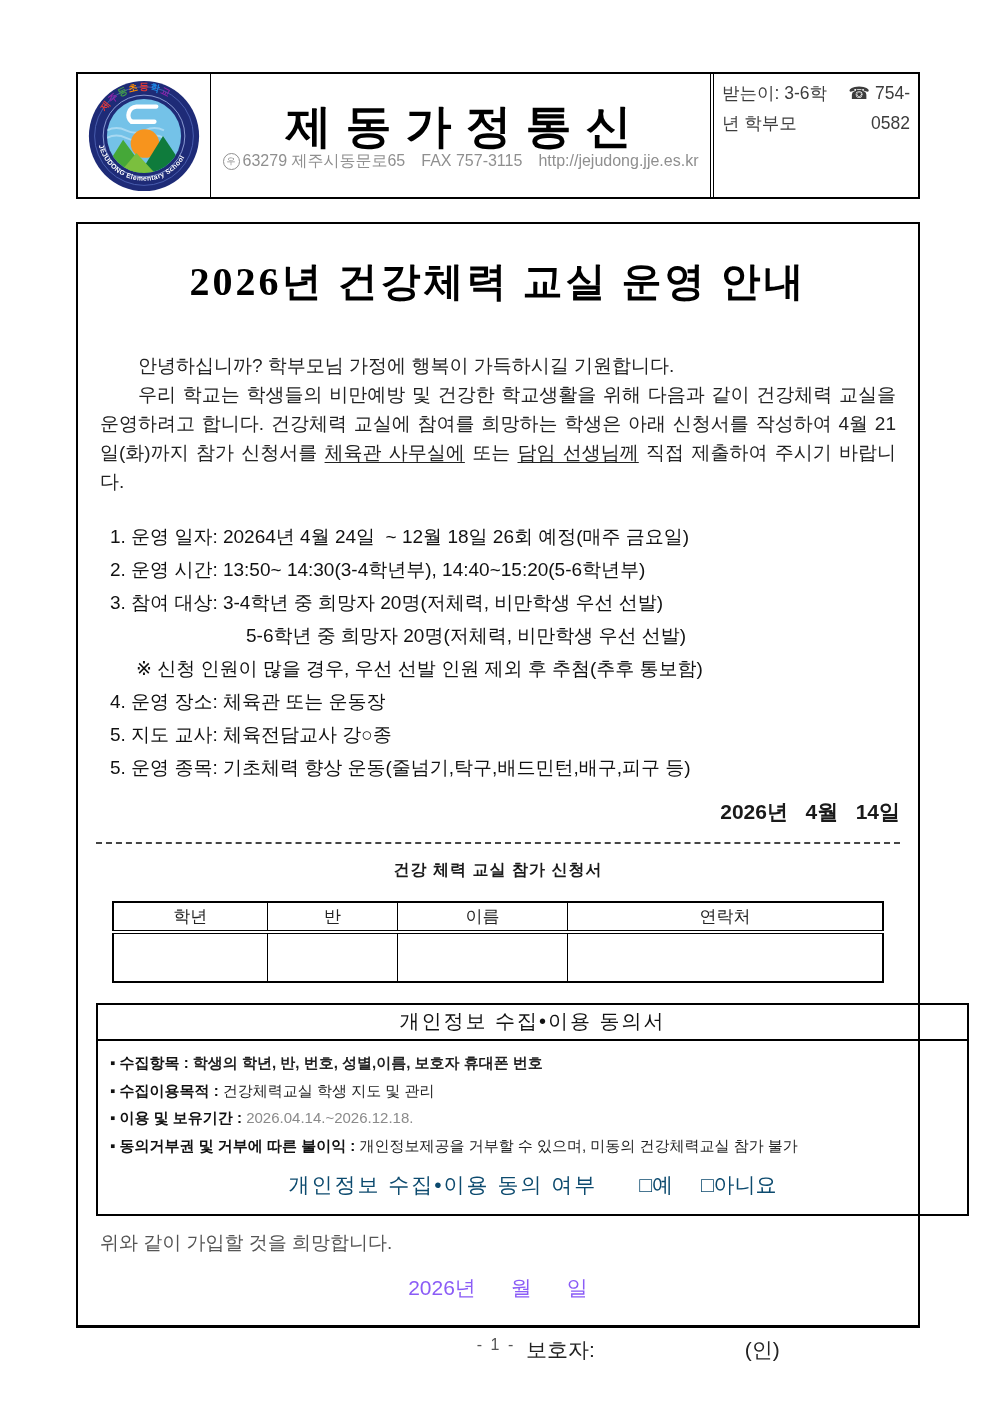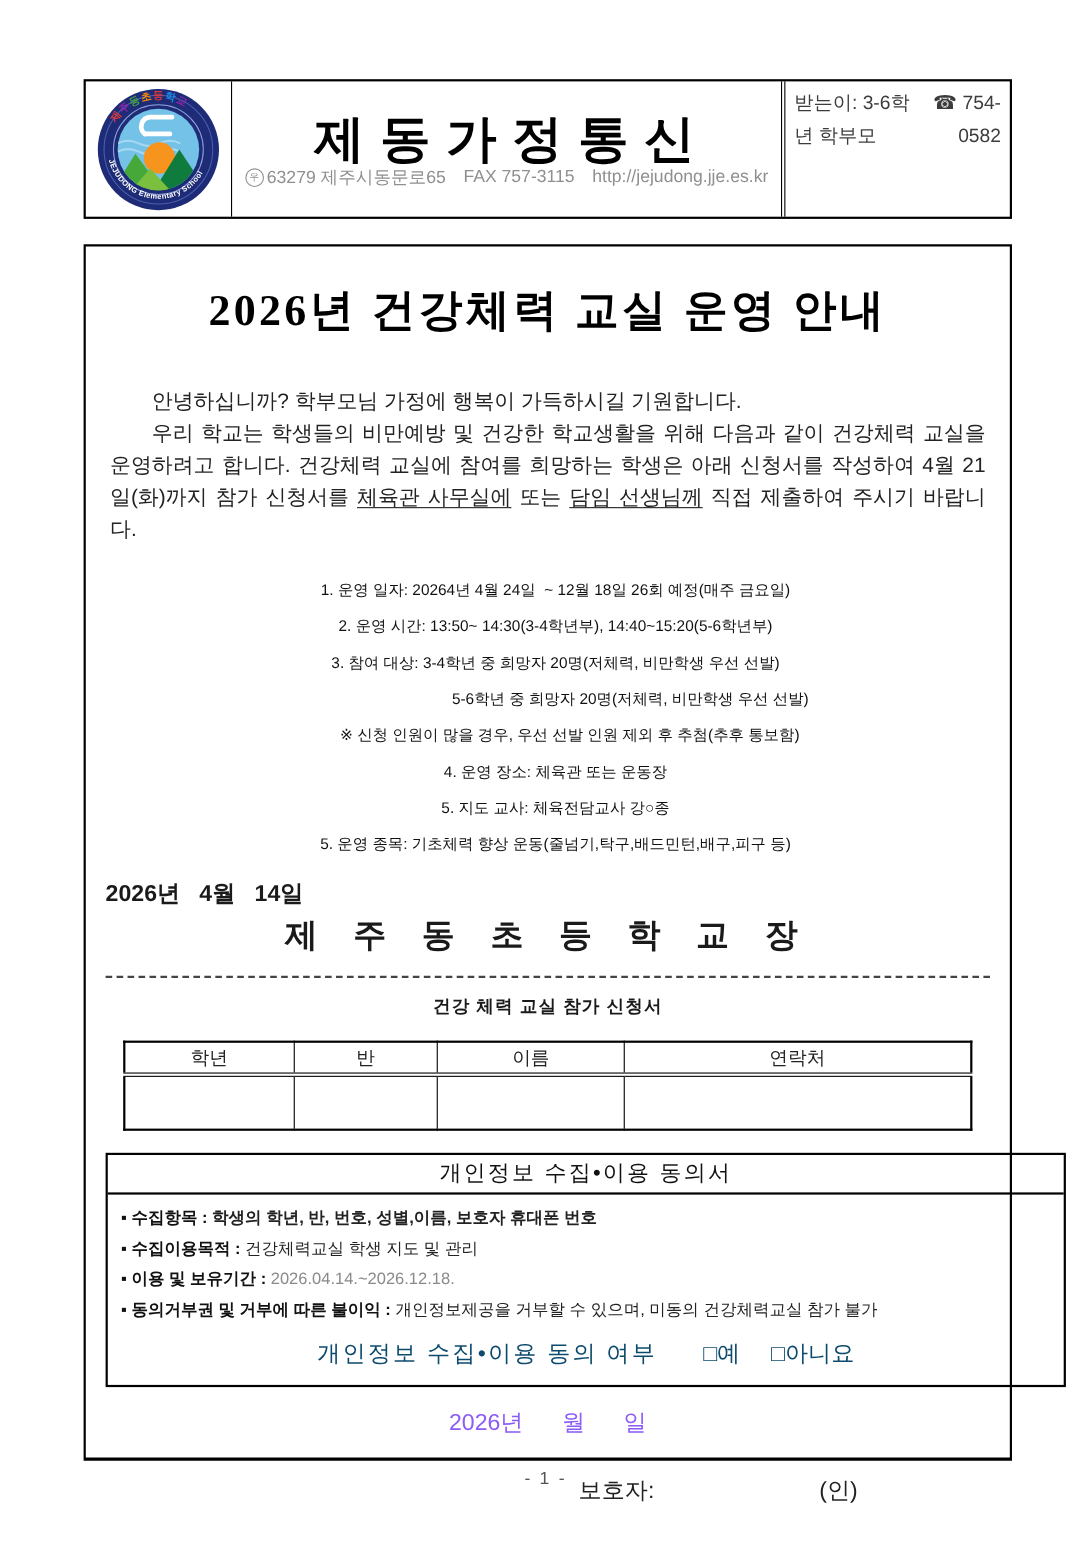--- a/index.html
+++ b/index.html
@@ -29,26 +29,26 @@
   .doc{position:absolute;left:76px;top:222px;width:844px;height:1106px;
        border:2px solid #000;border-bottom-width:3px;box-sizing:border-box;
        padding:0 18px;background:#fff;}
   .doc-title{margin-top:30px;text-align:center;font-family:"Liberation Serif","DejaVu Serif",serif;
        font-weight:bold;font-size:40px;letter-spacing:3px;color:#000;}
   .para{font-size:19px;line-height:29px;text-align:justify;margin:0 4px;color:#222;}
   .greeting{margin-top:42px;text-indent:38px;}
   .body-p{margin-top:0;text-indent:38px;}
   .ul{text-decoration:underline;text-underline-offset:3px;}
 
-  .list{margin-top:24px;font-size:14px;line-height:33px;padding-left:14px;color:#111;text-align:center;}
+  .list{margin-top:24px;font-size:19px;line-height:33px;padding-left:14px;color:#111;}
   .list div{white-space:pre-wrap;}
   .li-sub{padding-left:136px;}
   .li-note{padding-left:26px;}
 
-  .sign-date{margin-top:14px;text-align:left;font-size:21px;font-weight:bold;white-space:pre;}
+  .sign-date{margin-top:14px;text-align:right;font-size:21px;font-weight:bold;white-space:pre;}
   .principal{margin-top:4px;text-align:center;font-size:30px;font-weight:bold;letter-spacing:12px;}
   .dashline{margin-top:16px;border:none;border-top:2px dashed #444;height:0;}
   .app-title{margin-top:16px;text-align:center;font-size:16px;font-weight:bold;letter-spacing:1px;}
 
   table.app{margin:20px auto 0;width:772px;border-collapse:collapse;border:2px solid #000;}
   table.app th{border:1px solid #000;border-bottom:4px double #000;height:25px;
        font-size:17px;font-weight:normal;color:#222;}
   table.app td{border:1px solid #000;height:45px;}
 
   .consent{margin:20px auto 0;width:873px;border:2px solid #000;box-sizing:border-box;}
@@ -138,21 +138,20 @@
       <div>2. 운영 시간: 13:50~ 14:30(3-4학년부), 14:40~15:20(5-6학년부)</div>
       <div>3. 참여 대상: 3-4학년 중 희망자 20명(저체력, 비만학생 우선 선발)</div>
       <div class="li-sub">5-6학년 중 희망자 20명(저체력, 비만학생 우선 선발)</div>
       <div class="li-note">※ 신청 인원이 많을 경우, 우선 선발 인원 제외 후 추첨(추후 통보함)</div>
       <div>4. 운영 장소: 체육관 또는 운동장</div>
       <div>5. 지도 교사: 체육전담교사 강○종</div>
       <div>5. 운영 종목: 기초체력 향상 운동(줄넘기,탁구,배드민턴,배구,피구 등)</div>
     </div>
 
     <div class="sign-date">2026년   4월   14일</div>
-    <div class="principal">제 주 동 초 등 학 교 장</div>
 
     <hr class="dashline">
 
     <div class="app-title">건강 체력 교실 참가 신청서</div>
 
     <table class="app">
       <colgroup>
           <col style="width:20%">
           <col style="width:17%">
           <col style="width:22%">
@@ -178,20 +177,21 @@
       <div class="consent-title">개인정보 수집•이용 동의서</div>
       <div class="consent-body">
         <div class="bullet"><span class="b-label">▪ 수집항목 : </span><span class="b-bold">학생의 학년, 반, 번호, 성별,이름, 보호자 휴대폰 번호</span></div>
         <div class="bullet"><span class="b-label">▪ 수집이용목적 : </span><span>건강체력교실 학생 지도 및 관리</span></div>
         <div class="bullet"><span class="b-label">▪ 이용 및 보유기간 : </span><span class="b-muted">2026.04.14.~2026.12.18.</span></div>
         <div class="bullet"><span class="b-label">▪ 동의거부권 및 거부에 따른 불이익 : </span><span>개인정보제공을 거부할 수 있으며, 미동의 건강체력교실 참가 불가</span></div>
       </div>
       <div class="agree-row"><span>개인정보 수집•이용 동의 여부</span><span class="chk">□예</span><span class="chk2">□아니요</span></div>
     </div>
 
+    <div class="wish">위와 같이 가입할 것을 희망합니다.</div>
     <div class="date2">2026년      월      일</div>
     <div class="guardian-row">
         <span class="g1">보호자:</span>
         <span class="g2">(인)</span>
       </div>
 
   </div>
 
   <div class="pagenum">- 1 -</div>
 </div>

